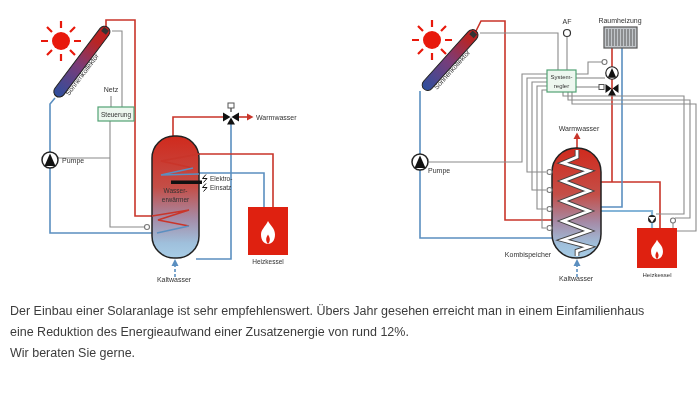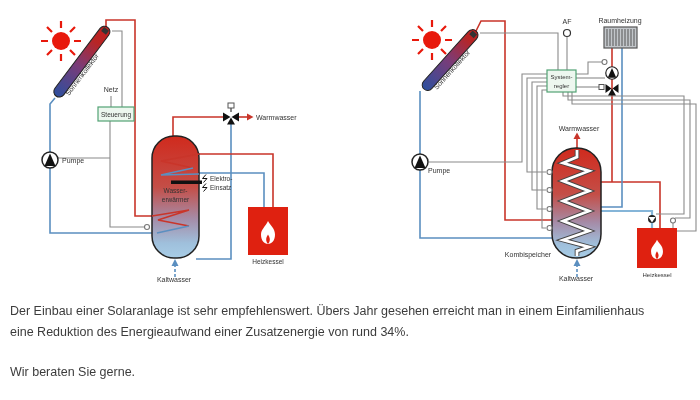--- a/index.html
+++ b/index.html
@@ -16,21 +16,21 @@
   .ctrlbox{fill:#edf7ef;stroke:#52a274;stroke-width:1.2;}
   .sensor{fill:#fff;stroke:#777;stroke-width:1.1;}
   .wirebox{fill:#fff;stroke:#555;stroke-width:1;}
   .lbl{font-size:7px;}
   .s65{font-size:6.5px;}
   .s6{font-size:6px;}
   .mid{text-anchor:middle;}
   .copy{position:absolute;left:10px;top:301px;width:652px;color:#3c3c3c;
         font-size:12.5px;line-height:21px;}
   .copy p{margin:0 0 0 0;}
-  .copy p + p{margin-top:19px;}
+  .copy p + p{}
 </style>
 </head>
 <body>
 
 <div class="canvas">
 <svg width="700" height="296" viewBox="0 0 700 296">
   <defs>
     <linearGradient id="collGrad" gradientUnits="userSpaceOnUse" x1="0" y1="0" x2="84" y2="0">
       <stop offset="0" stop-color="#2d4f9e"></stop>
       <stop offset="0.45" stop-color="#7a3c78"></stop>
@@ -200,16 +200,16 @@
     <text class="lbl" x="428" y="173">Pumpe</text>
 
     <rect x="637" y="228" width="40" height="40" fill="#df2110"></rect>
     <use href="#flame" transform="translate(657,249) scale(0.85)"></use>
     <text class="s6 mid" x="657" y="277">Heizkessel</text>
     <text class="lbl mid" x="576" y="281">Kaltwasser</text>
   </g>
 </svg>
 
 <div class="copy">
-  <p>Der Einbau einer Solaranlage ist sehr empfehlenswert. Übers Jahr gesehen erreicht man in einem Einfamilienhaus eine Reduktion des Energieaufwand einer Zusatzenergie von rund 34%.</p>
+  <p>Der Einbau einer Solaranlage ist sehr empfehlenswert. Übers Jahr gesehen erreicht man in einem Einfamilienhaus eine Reduktion des Energieaufwand einer Zusatzenergie von rund 12%.</p>
   <p>Wir beraten Sie gerne.</p>
 </div>
 </div>
 
 </body></html>

